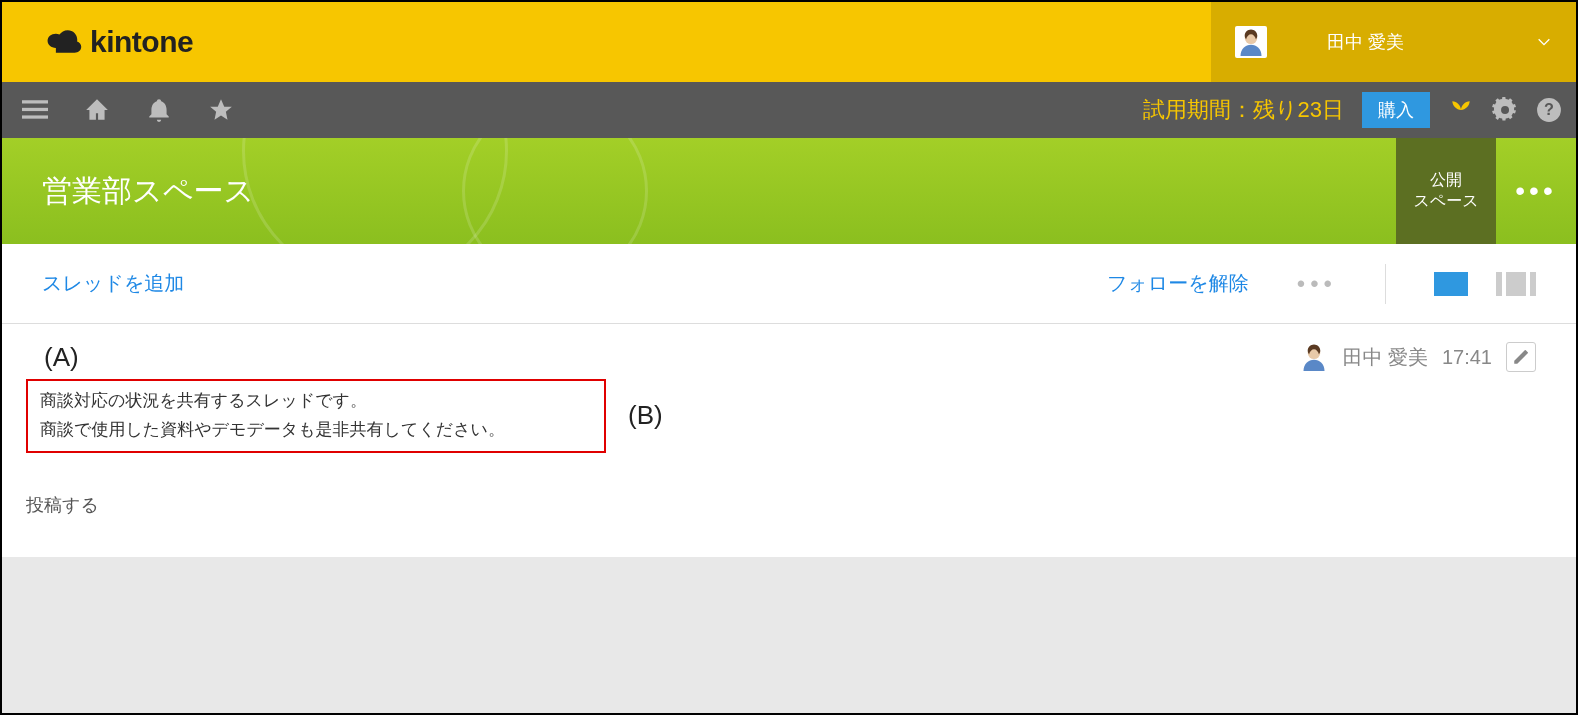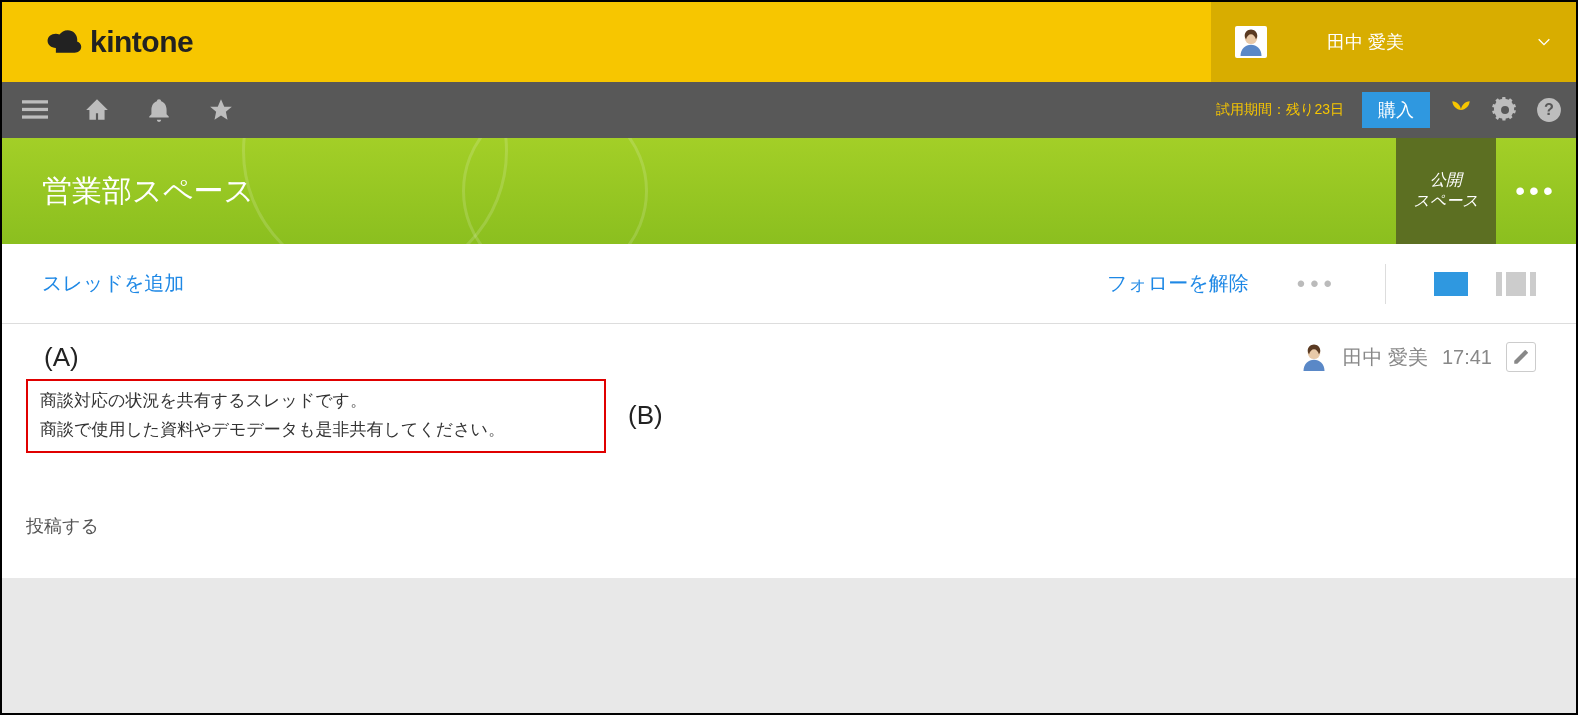--- a/index.html
+++ b/index.html
@@ -60,21 +60,21 @@
   }
   .nav-icons { display:flex; gap:36px; padding-left:20px; align-items:center; }
   .nav-icon { width:26px; height:26px; fill:#bdbdbd; cursor:pointer; }
   .trial-area {
     margin-left: auto;
     display:flex;
     align-items:center;
     gap:18px;
     padding-right: 14px;
   }
-  .trial-text { color:#f7c600; font-size:14px; }
+  .trial-text { color:#f7c600; font-size:22px; }
   .buy-btn {
     background:#2f98e0; color:#fff; font-size:18px;
     padding:6px 16px; border:none; cursor:pointer;
   }
   .leaf { width:26px; height:26px; fill:#f7c600; }
   .gear, .help { width:26px; height:26px; fill:#bdbdbd; cursor:pointer; }
   .search-area {
     display:flex; height:100%; background:#fff; align-items:center;
     width: 365px; margin-left: 8px;
   }
@@ -102,21 +102,21 @@
   }
   .spacehdr::before { left:240px; top:-120px; }
   .spacehdr::after { left:460px; top:-40px; width:180px; height:180px; }
   .space-title { color:#fff; font-size:30px; font-weight:400; z-index:1; }
   .space-right {
     display:flex; align-items:center; height:100%; z-index:1;
   }
   .public-badge {
     background:#5c6f22; color:#fff; height:100%; width:100px;
     display:flex; flex-direction:column; align-items:center; justify-content:center;
-    font-size:16px; line-height:1.3;font-style:italic;
+    font-size:16px; line-height:1.3;
   }
   .space-more {
     width:80px; height:100%; display:flex; align-items:center; justify-content:center;
     color:#fff; font-size:28px; letter-spacing:4px; cursor:pointer;
   }
 
   
   .actionrow {
     height: 80px; background:#fff; display:flex; align-items:center;
     padding: 0 40px; border-bottom:1px solid #ddd; justify-content:space-between;
@@ -153,21 +153,21 @@
     display:flex; align-items:center; justify-content:center; cursor:pointer;
   }
   .pencil svg { width:18px; height:18px; fill:#888; }
   .small-avatar { width:28px; height:28px; }
 
   .desc-row { display:flex; align-items:flex-start; margin-top:6px; }
   .desc-box { width:580px; }
   .desc-text { font-size:17px; color:#333; line-height:1.7; padding:4px 6px; }
   .annot-b { font-size:26px; color:#222; margin-left:22px; align-self:center; }
 
-  .post-row { margin-top:61px; font-size:18px; color:#555; }
+  .post-row { margin-top:40px; font-size:18px; color:#555; }
 
 </style>
 </head>
 <body>
 
 <div class="topbar">
   <div class="logo">
     <svg class="logo-cloud" viewBox="0 0 64 40">
       <path d="M20 30c-8 0-14-5-14-12s6-12 14-12c2 0 4 .5 6 1.5C29 3 34 0 40 0c9 0 16 7 16 16 0 1-.1 2-.3 3 4 1 7 5 7 9 0 6-5 10-11 10H20z"></path>
     </svg>

